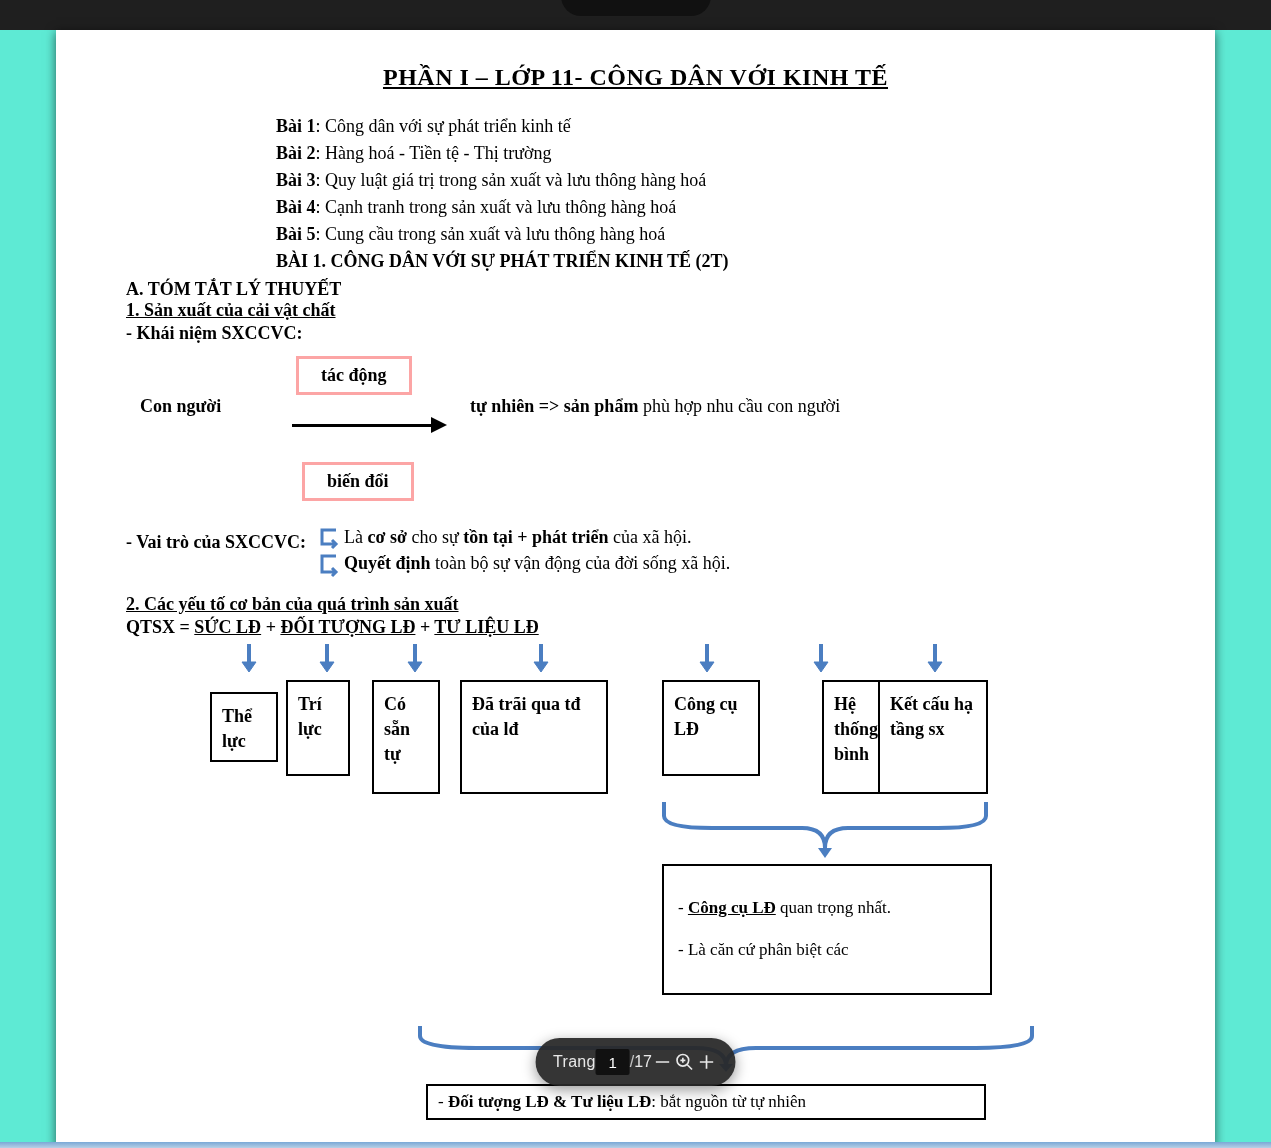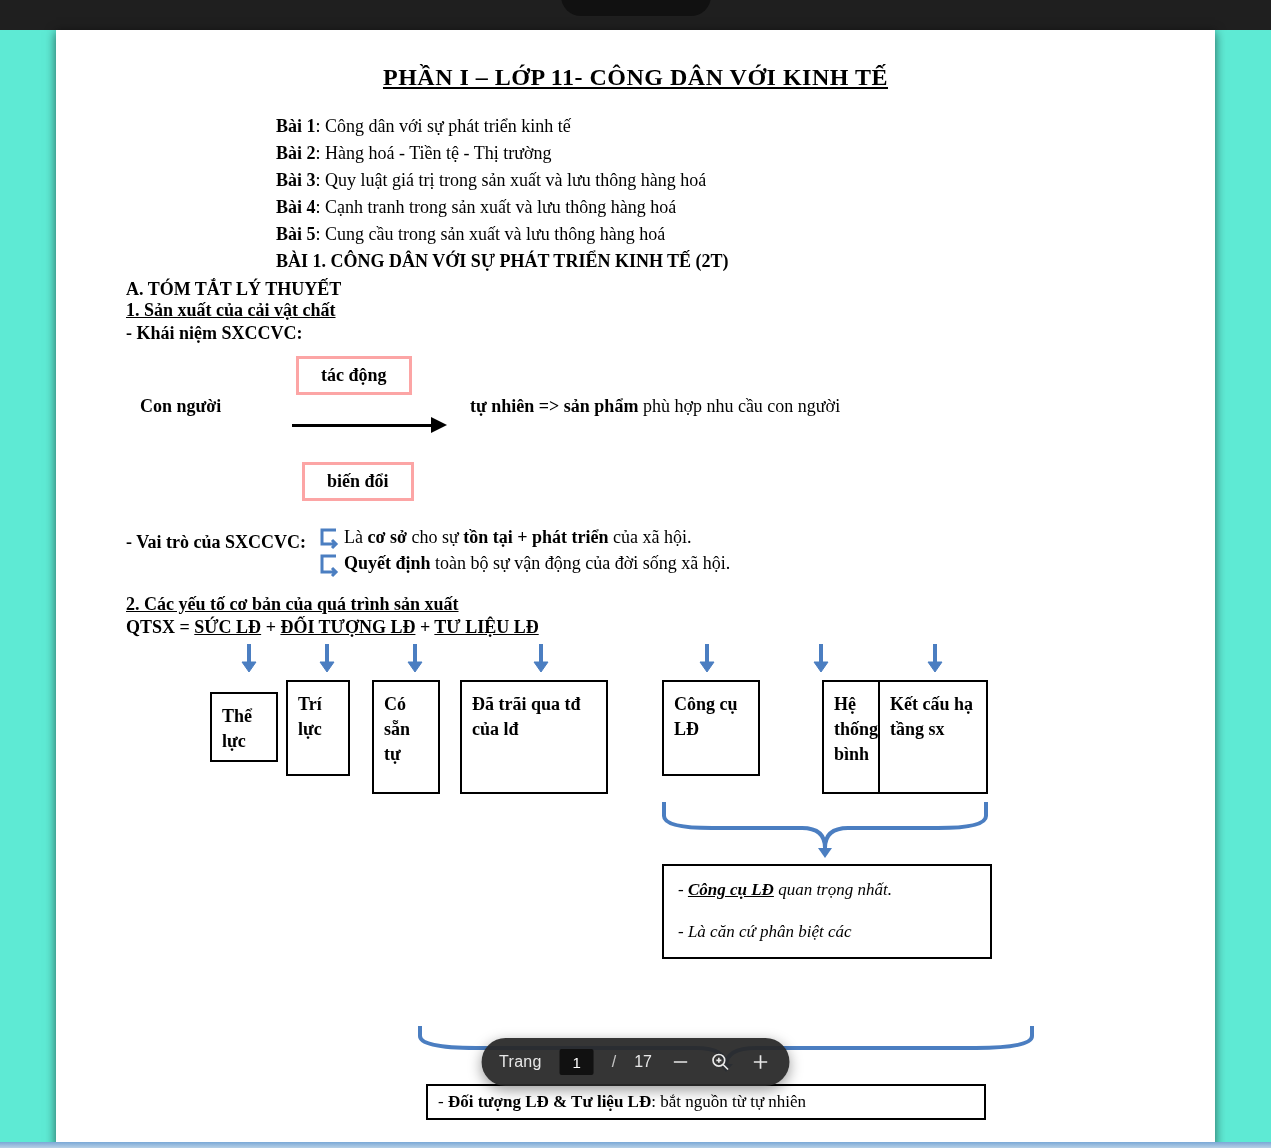--- a/index.html
+++ b/index.html
@@ -108,44 +108,43 @@
   .b4{ left:334px; top:34px; width:148px; height:114px;}
   .b5{ left:536px; top:34px; width:98px; height:96px;}
   .b6{ left:680px; top:34px; width:90px; height:114px;margin-left:16px;}
   .b7{ left:752px; top:34px; width:110px; height:114px;}
   
   .brace-wrap{ position:absolute; left:536px; top:150px; width:326px; height:64px;}
   .brace-wrap svg{ width:326px; height:64px;}
   
   .note-box{
     position:absolute; left:536px; top:218px; width:330px;
-    border:2px solid #000; padding:8px 14px; font-size:17px; line-height:1.9;
+    border:2px solid #000; padding:26px 14px; font-size:17px; line-height:1.9;
     text-align:justify;
-    font-style:italic;
   }
   .note-box .u{ text-decoration:underline; font-weight:bold;}
   
   .big-brace{
     position:absolute; left:290px; top:376px; width:620px; height:50px;
   }
   .big-brace svg{ width:620px; height:50px;}
   .bottom-note{
     position:absolute; left:300px; top:438px; width:560px;
     border:2px solid #000; padding:6px 10px; font-size:17px;
   }
   .bottom-note b{ font-weight:bold;}
   
   .pdf-toolbar{
     position:absolute; left:50%; transform:translateX(-50%);
     bottom:62px; height:48px;
     background:rgba(40,40,40,.94);
     border-radius:28px;
     display:flex; align-items:center;
     color:#e8e8e8; font-family:-apple-system,Helvetica,Arial,sans-serif;
-    font-size:16px; padding:0 18px; gap:18px;
+    font-size:16px; padding:0 18px; 
     box-shadow:0 4px 14px rgba(0,0,0,.4);
   }
   .pg-label{ letter-spacing:.3px;}
   .pg-input{
     background:#111; color:#fff; border:none; width:34px; height:26px;
     text-align:center; font-size:15px; border-radius:2px;
   }
   .pg-sep{ opacity:.8;}
   .tbtn{ width:22px; height:22px; display:flex; align-items:center; justify-content:center;
          color:#e8e8e8; cursor:pointer;}

